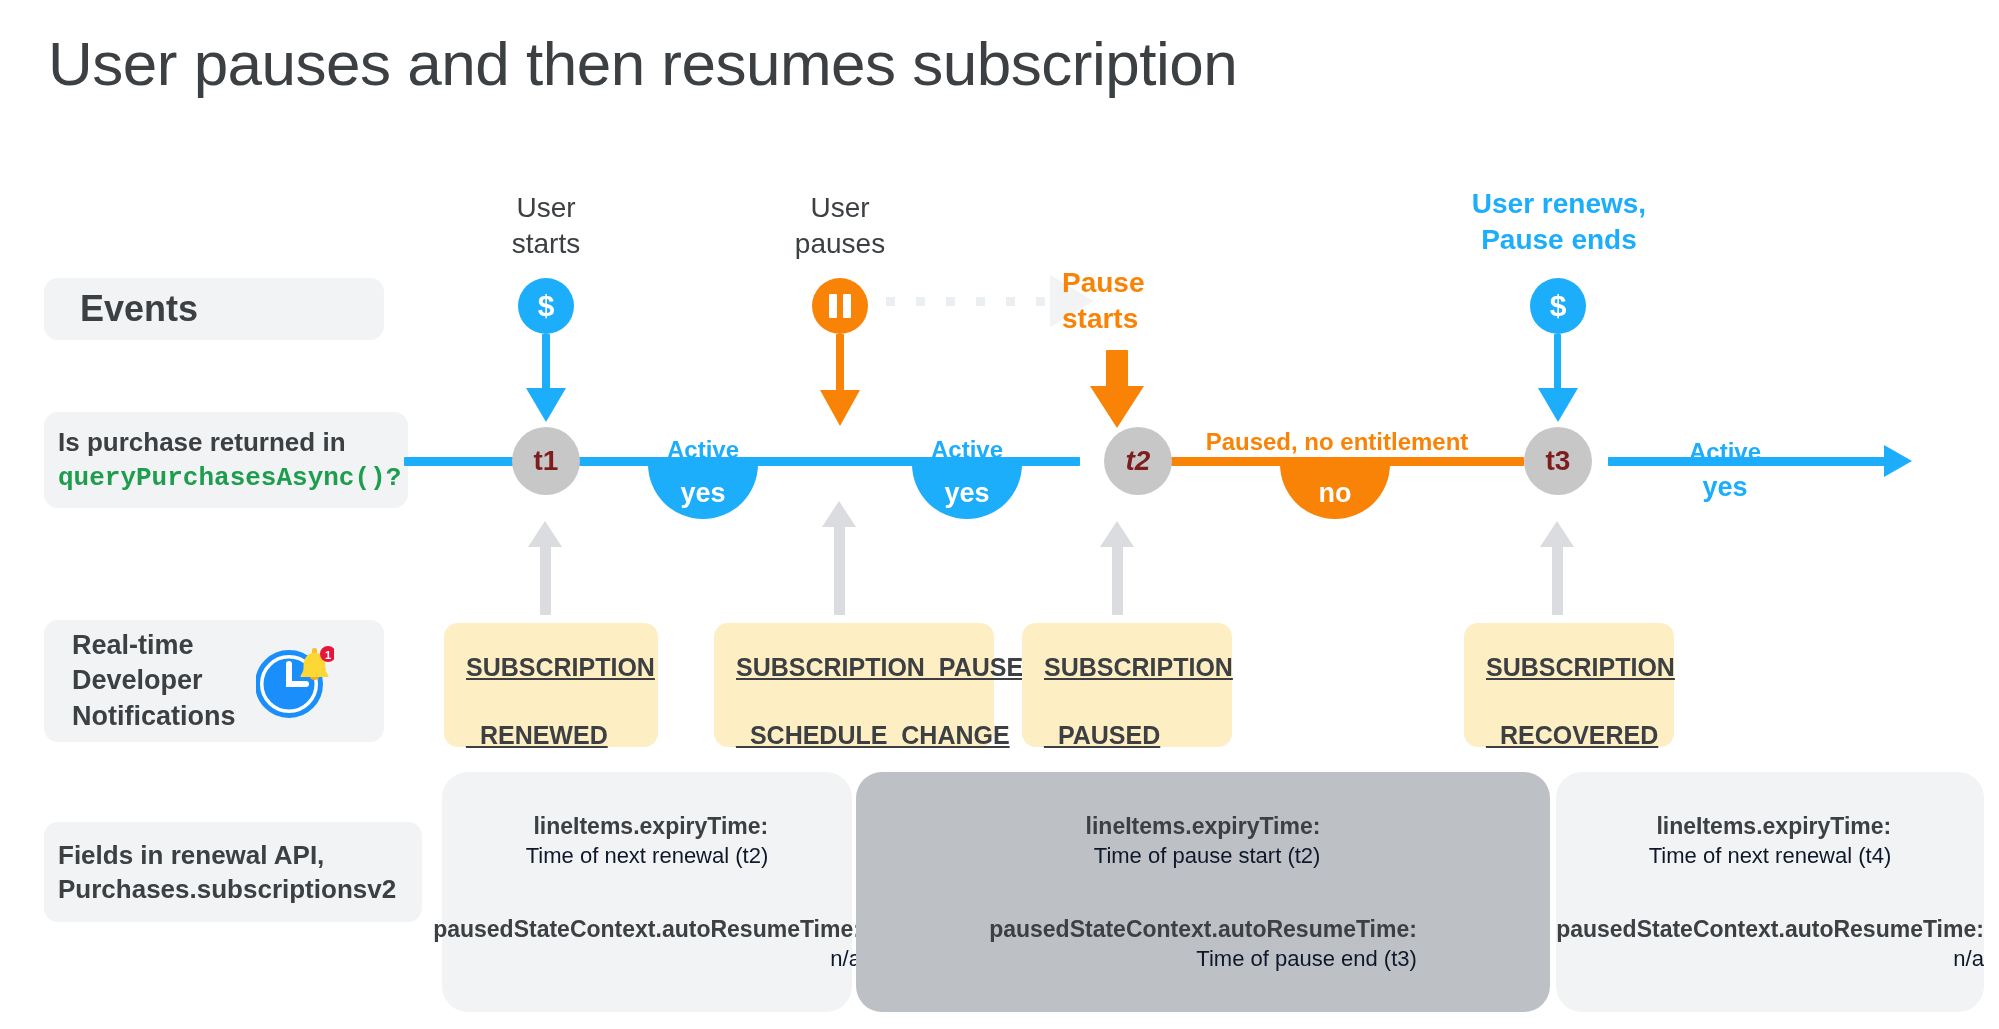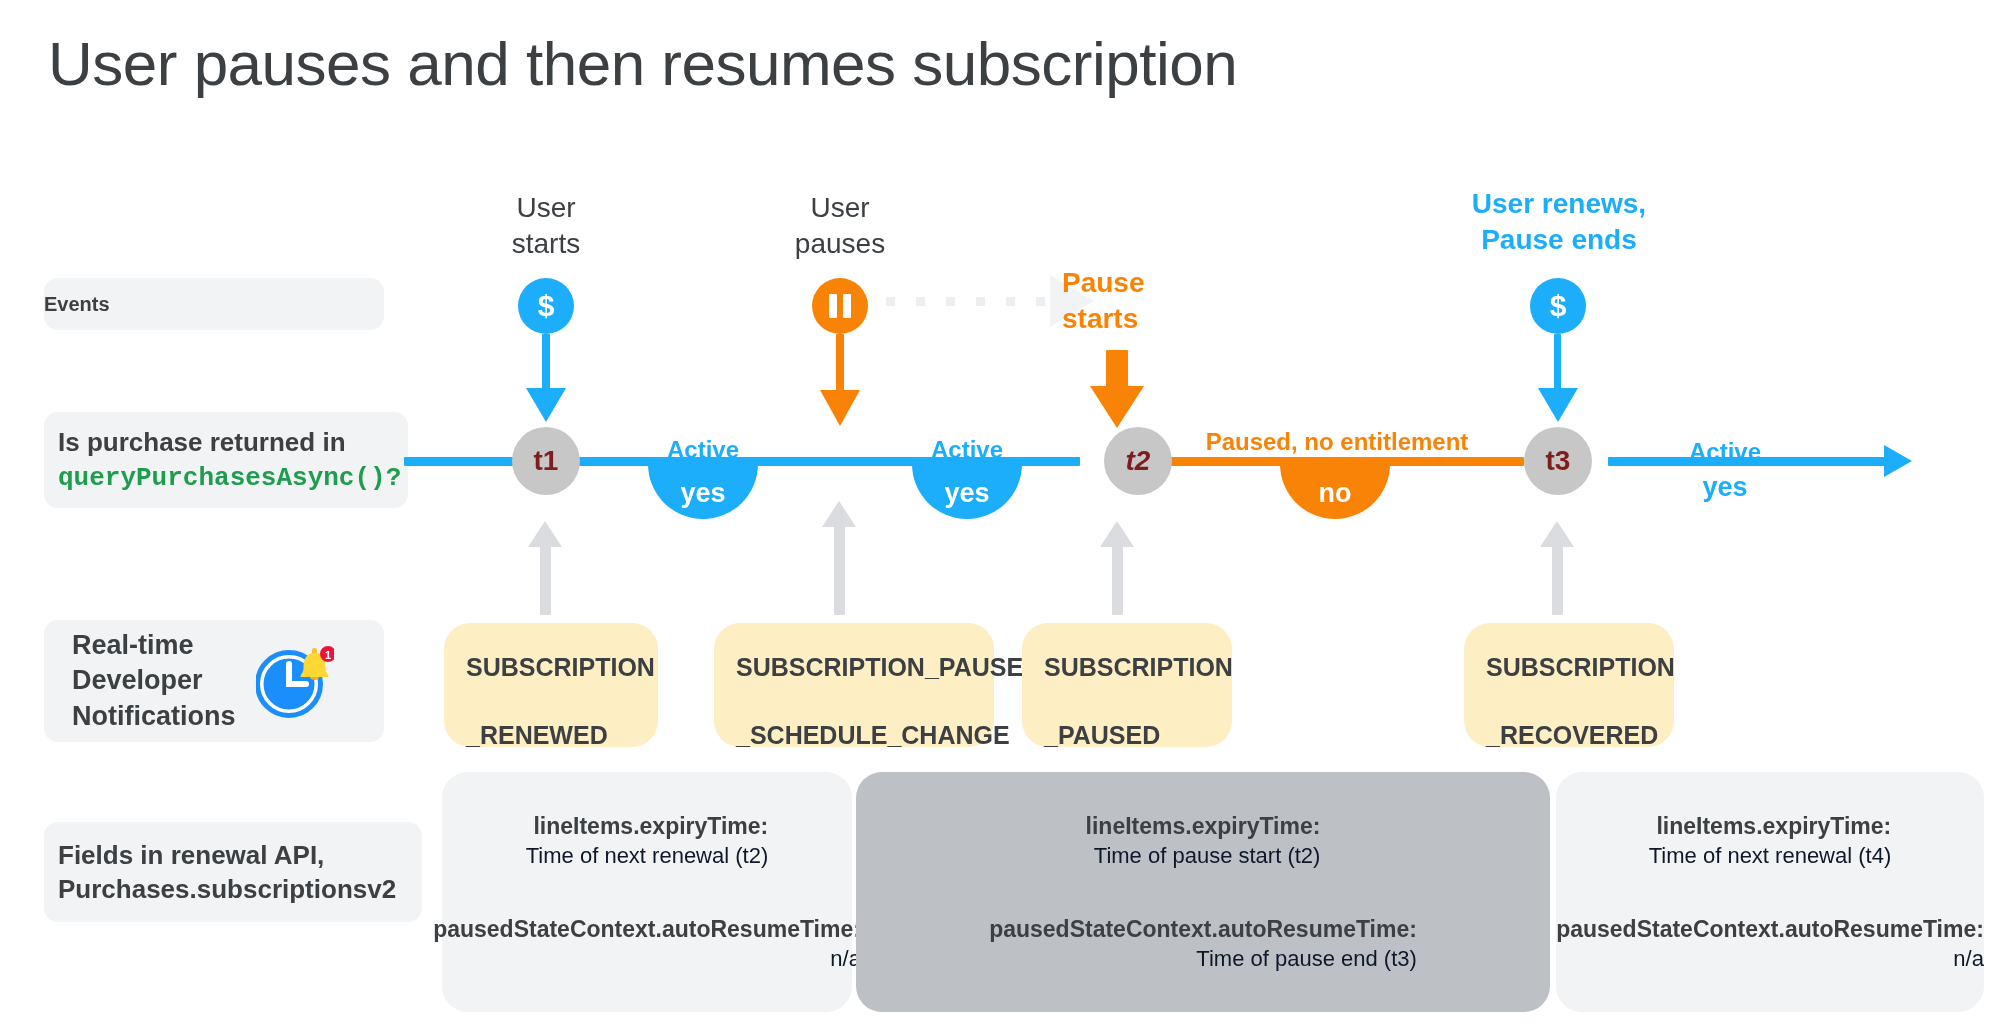--- a/index.html
+++ b/index.html
@@ -112,25 +112,26 @@
   .dotsq{position:absolute;width:9px;height:9px;background:#eceff1;}
   .dothead{
     position:absolute;width:0;height:0;
     border-top:26px solid transparent;
     border-bottom:26px solid transparent;
     border-left:44px solid #f1f3f4;
   }
 
   
   .note-card{
-    position:absolute;background:#fdeec3;border-radius:26px;
+    position:absolute;background:#fdeec3;border-radius:14px;
     color:#3c4043;font-weight:bold;font-size:25px;line-height:1.35;
     display:flex;align-items:center;
     padding:0 22px;box-sizing:border-box;
     white-space:pre-line;
+    text-decoration:underline;
   }
 
   
   .api-panel{
     position:absolute;border-radius:26px;
     display:flex;flex-direction:column;align-items:center;
     justify-content:center;gap:44px;box-sizing:border-box;
     color:#3c4043;padding:0 18px;
   }
   .api-light{background:#f1f3f4;}
@@ -142,21 +143,21 @@
   
   .rtdn-icon{position:absolute;width:78px;height:74px;}
 </style>
 </head>
 <body>
 
 <div id="stage">
 
   <div class="page-title">User pauses and then resumes subscription</div>
 
-  <div class="row-label" style="left:44px;top:278px;width:340px;height:52px;font-size:20px;">
+  <div class="row-label" style="left:44px;top:278px;width:340px;height:62px;padding-left:36px;font-size:36px;">
     <span class="txt">Events</span>
   </div>
 
   <div class="row-label" style="left:44px;top:412px;width:364px;height:96px;padding-left:14px;font-size:26px;">
     <span class="txt">
       <span>Is purchase returned in</span><br>
       <span class="mono-green">queryPurchasesAsync()?</span>
     </span>
   </div>
 

